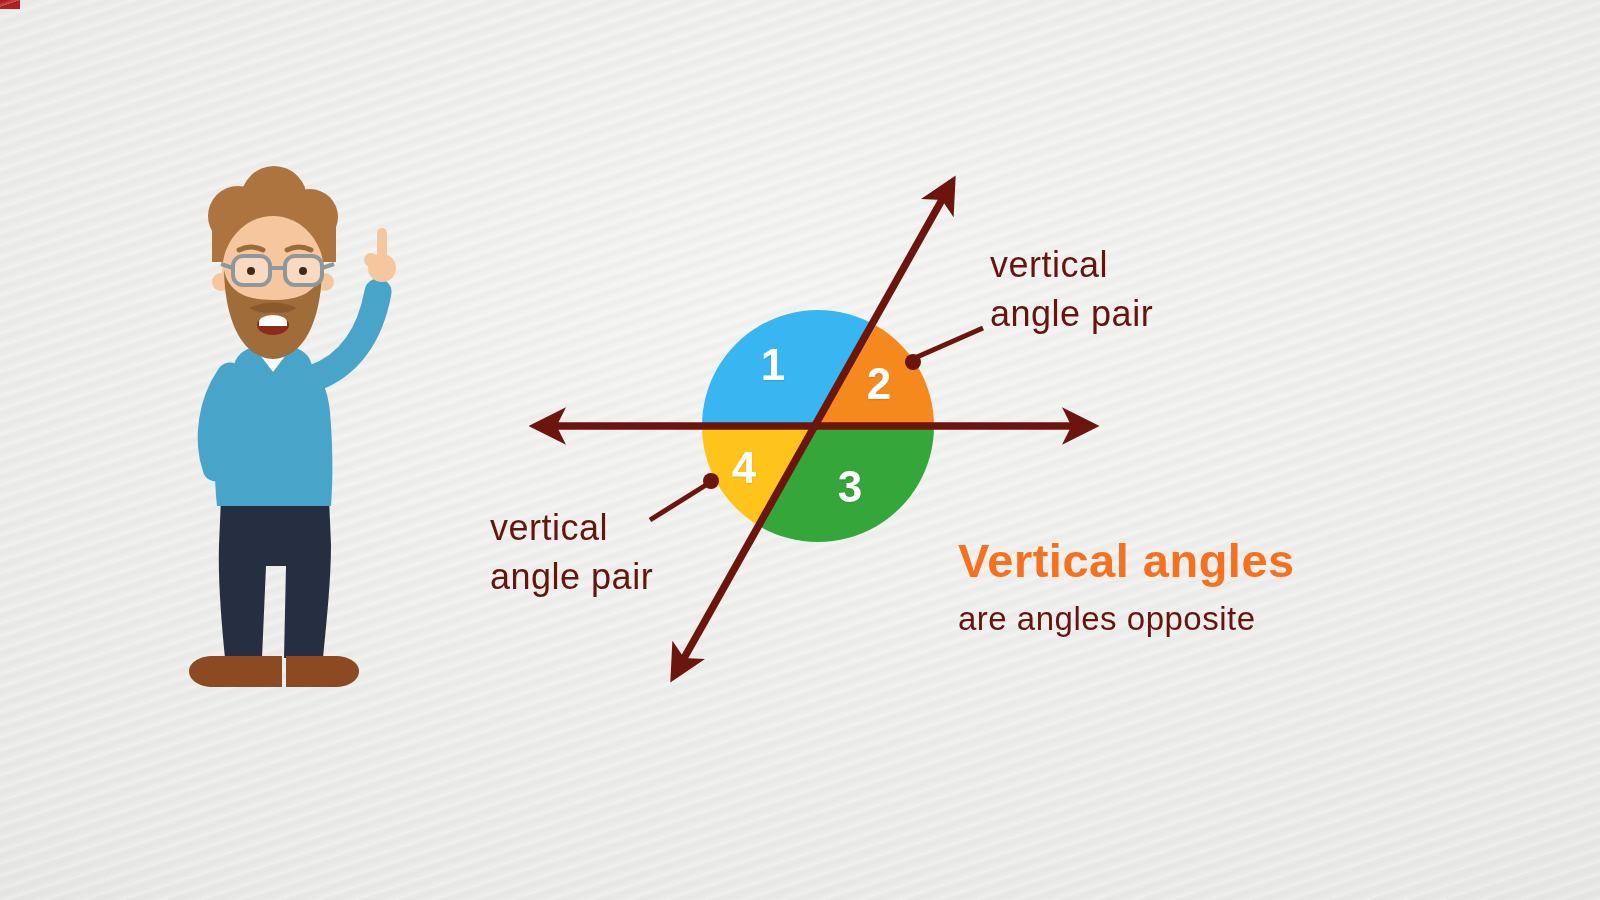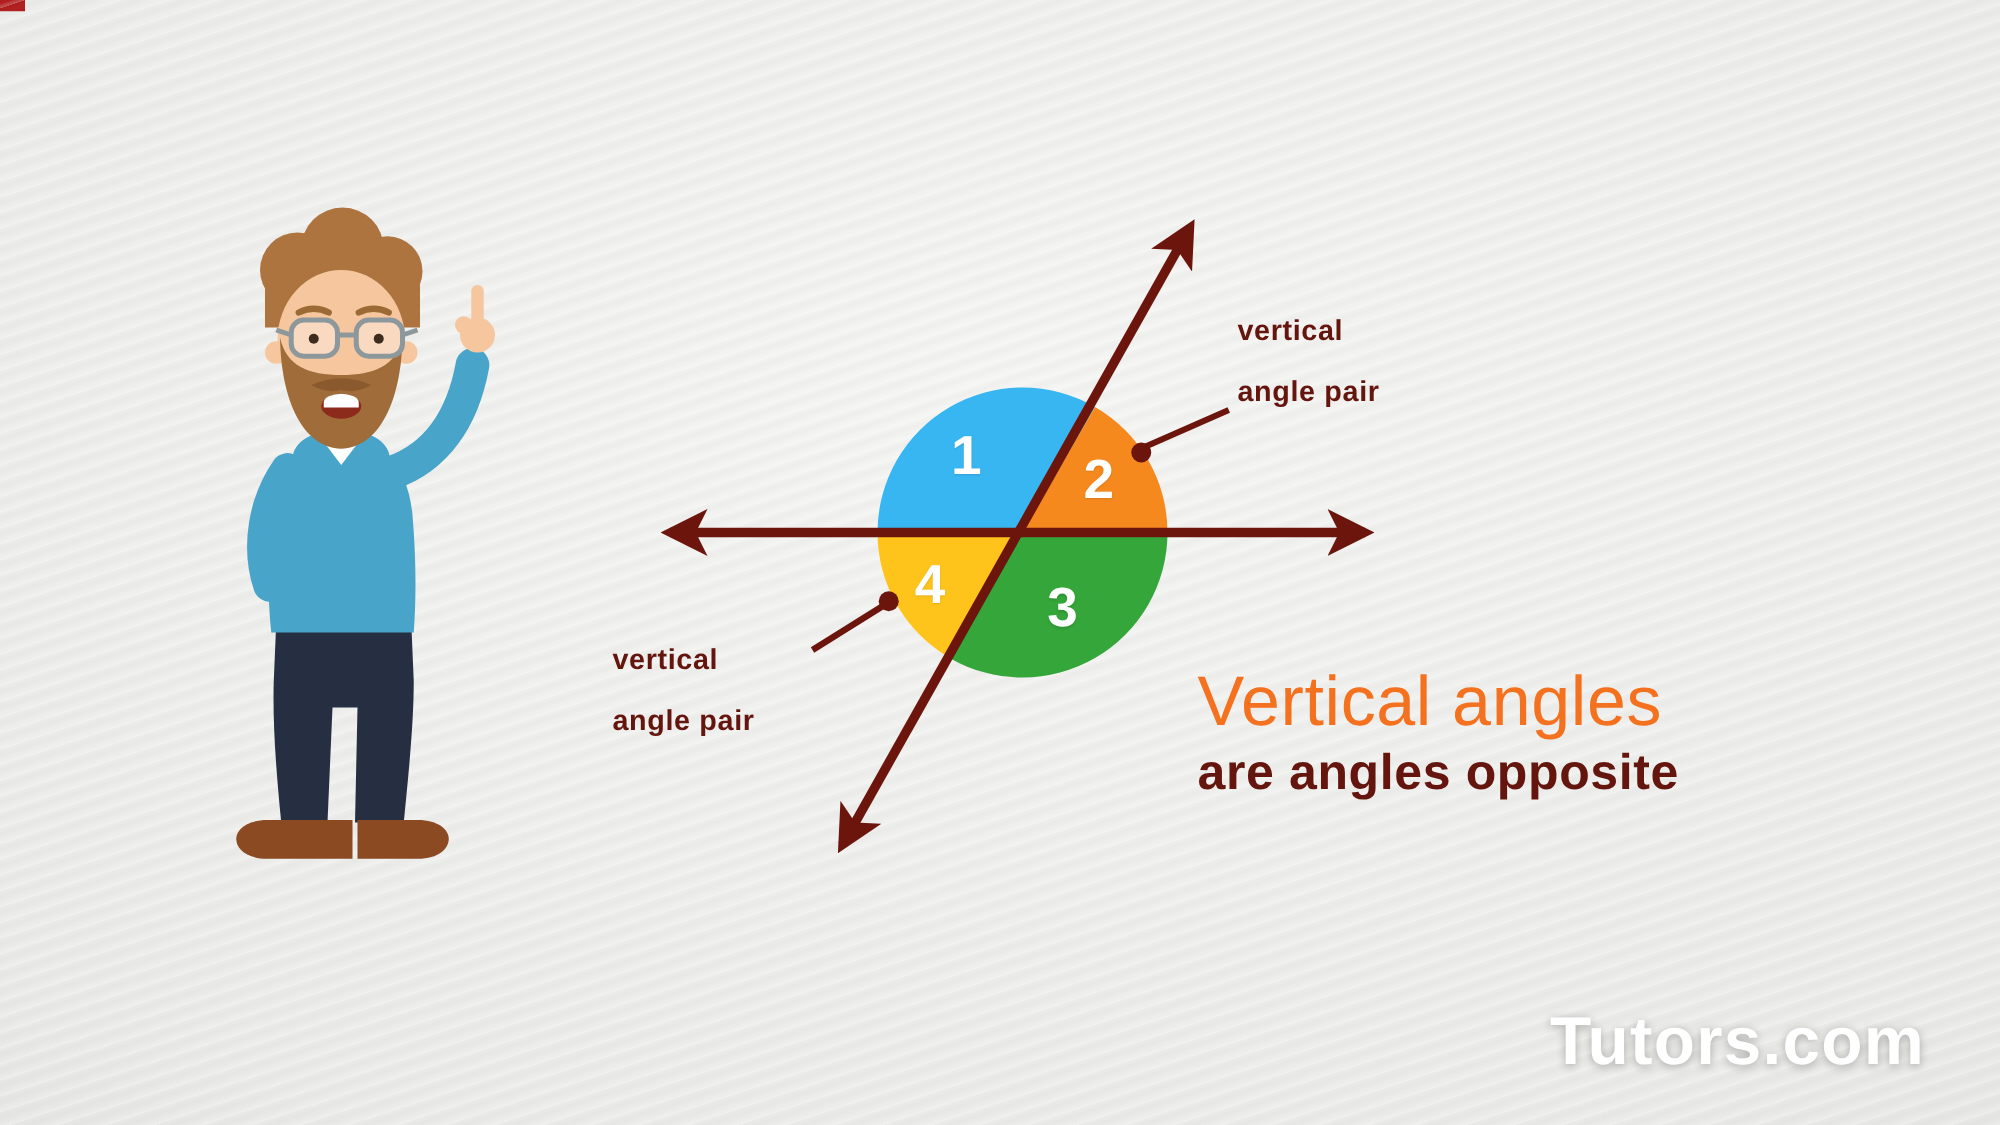--- a/index.html
+++ b/index.html
@@ -32,40 +32,40 @@
   .angle-num{
     position:absolute; z-index:3;
     transform:translate(-50%,-50%);
     color:#ffffff;
     font-size:44px; font-weight:700;
     text-shadow:0 1px 2px rgba(0,0,0,0.12);
   }
   .pointer-label{
     position:absolute; z-index:3;
     color:#64150d;
-    font-size:23px; font-weight:700;
+    font-size:36px; font-weight:400;
     line-height:49px; letter-spacing:0.5px;
   }
   .pointer-label span{ display:block; }
   #label-top{ left:990px; top:240px; }
   #label-bottom{ left:490px; top:503px; }
 
   .caption{
     position:absolute; z-index:3;
     left:958px; top:532px;
     letter-spacing:0.5px;
   }
   .caption .title{
     color:#f4711f;
-    font-size:56px; font-weight:400;
+    font-size:47px; font-weight:700;
     line-height:58px;
   }
   .caption .body{
     color:#64150d;
-    font-size:40px; font-weight:700;
+    font-size:33px; font-weight:400;
     line-height:49px;
     margin-top:4px;
   }
   .caption .body span{ display:block; }
 
   .watermark{
     position:absolute; z-index:3;
     right:60px; bottom:36px;
     color:#ffffff;
     font-size:54px; font-weight:700;
@@ -170,15 +170,14 @@
     <span>angle pair</span>
   </div>
 
   <div class="caption">
     <div class="title">Vertical angles</div>
     <div class="body">
       <span>are angles opposite</span>
     </div>
   </div>
 
-  <div class="watermark">Tutors.com</div>
 
 </div>
 
 </body></html>

